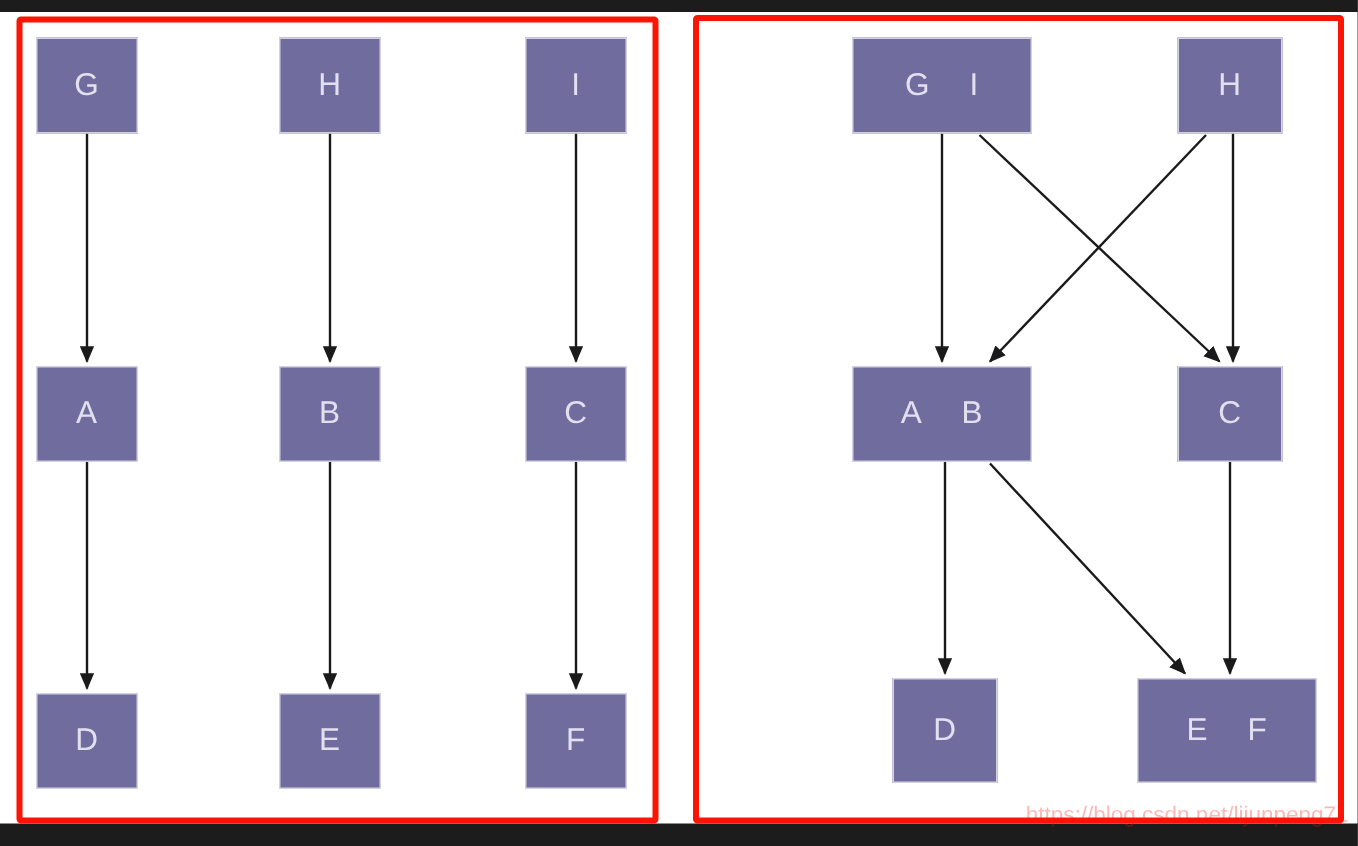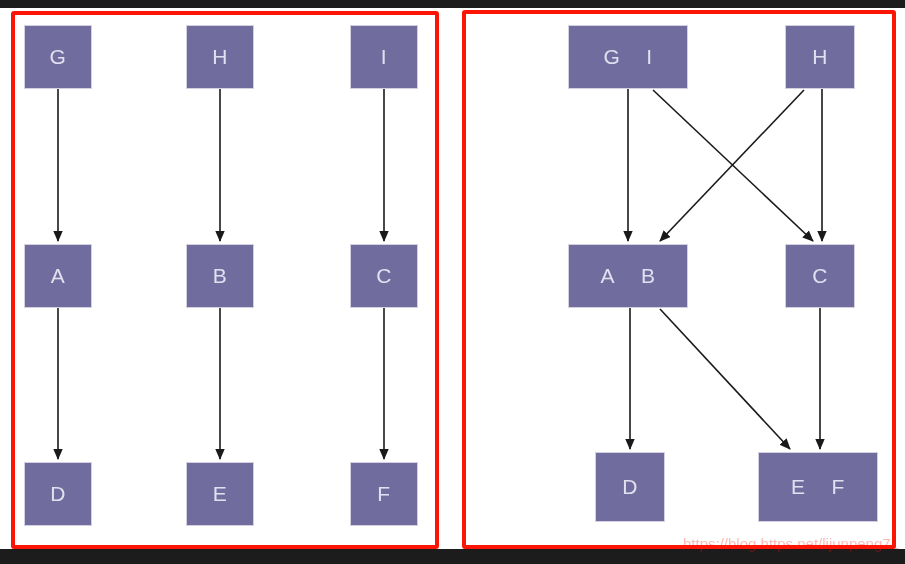--- a/index.html
+++ b/index.html
@@ -151,15 +151,15 @@
       </div>
       <div class="node" style="left: 595px; top: 452px; width: 70px; height: 70px;">
         <span class="lbl">D</span>
       </div>
       <div class="node" style="left: 758px; top: 452px; width: 120px; height: 70px;">
         <span class="lbl">E</span>
         <span class="lbl">F</span>
       </div>
     </div>
 
-  <div class="watermark">https://blog.https.net/lijunpeng71</div>
+  <div class="watermark">https://blog.csdn.net/lijunpeng71</div>
 
 </div>
 
 </body></html>

